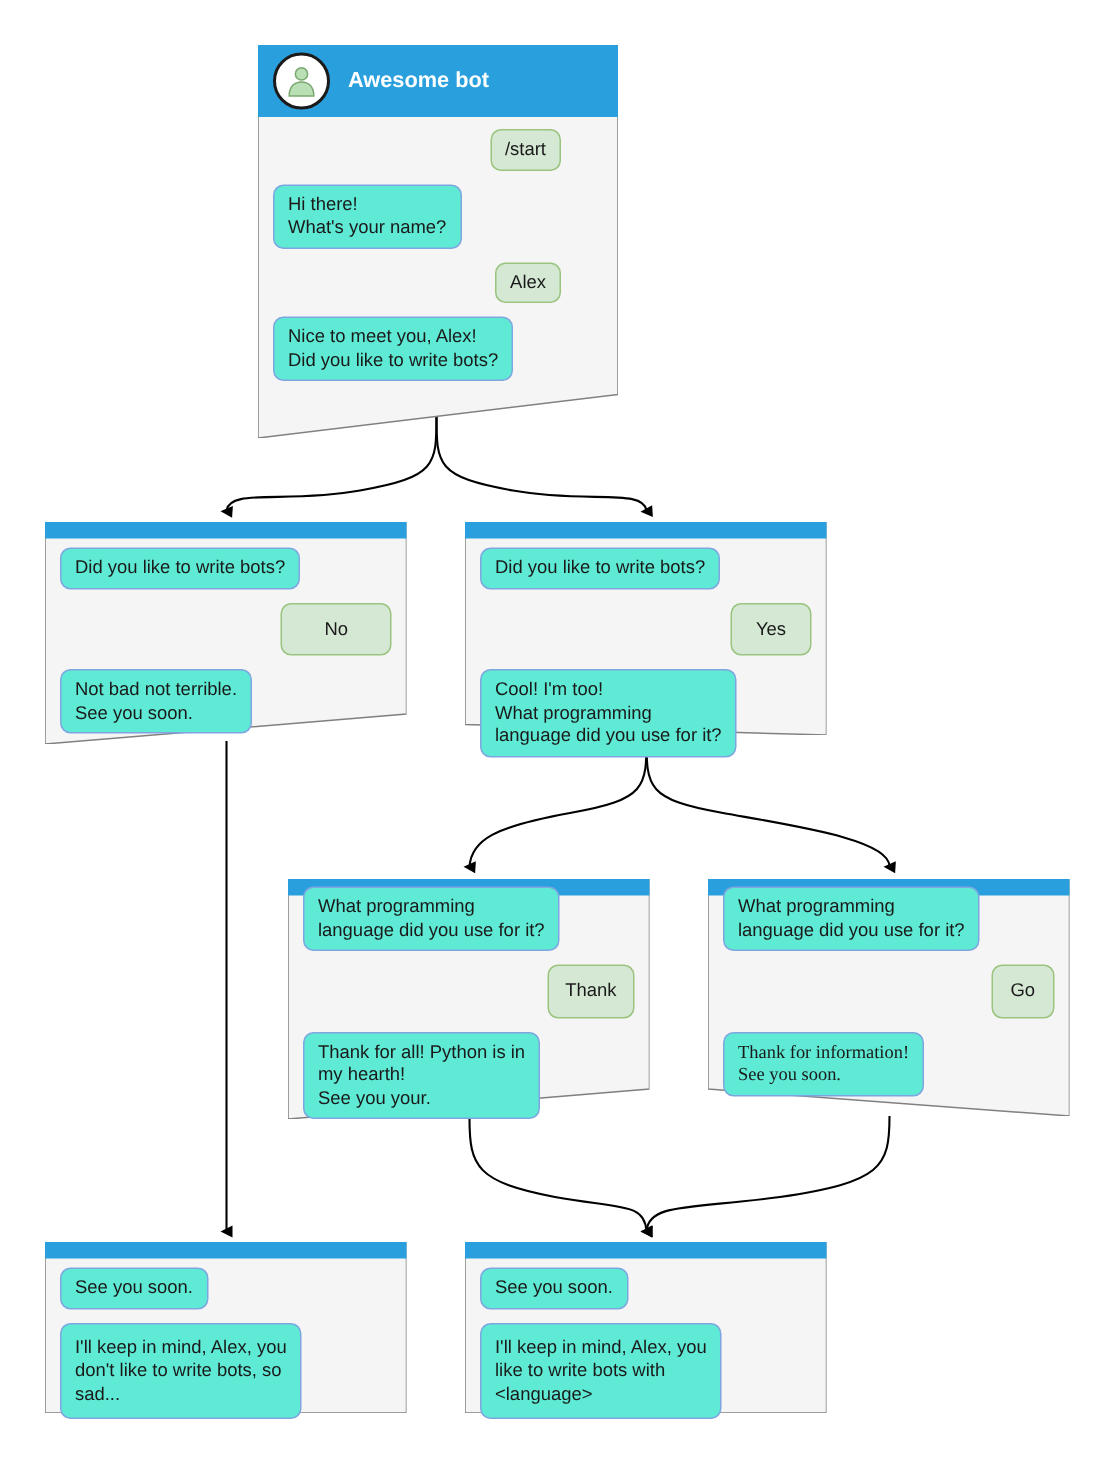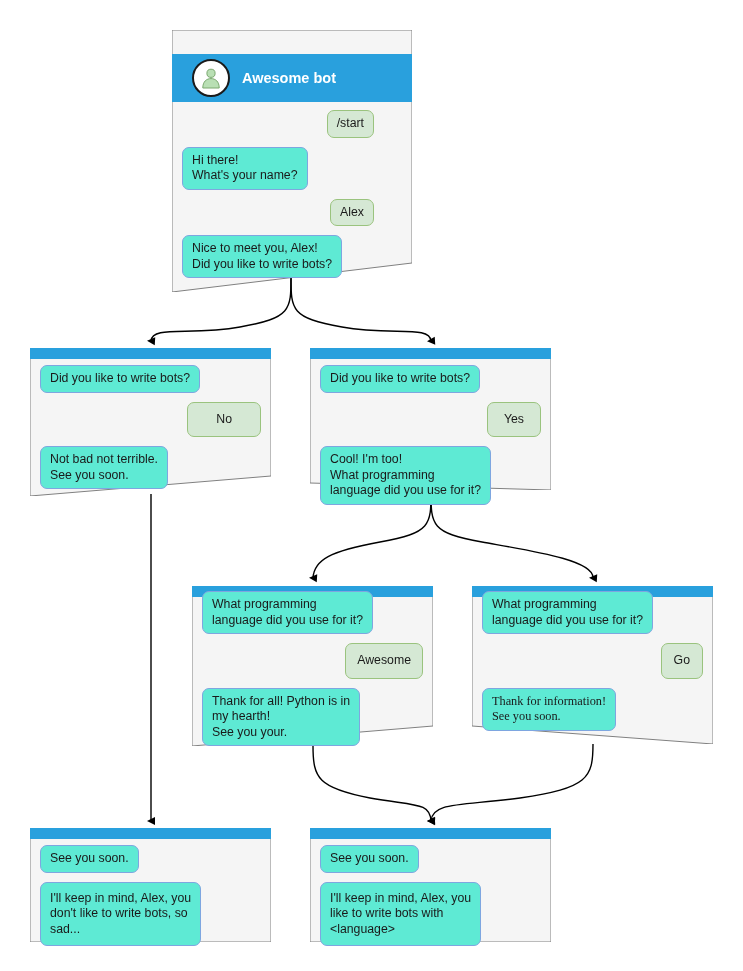--- a/index.html
+++ b/index.html
@@ -49,23 +49,22 @@
   .chat-header {
     position: relative;
     box-sizing: border-box;
     display: flex;
     align-items: center;
     color: #ffffff;
     font-weight: bold;
   }
   .chat-header.big {
     height: 48px;
-    padding-left: 20px;
+    padding-left: 10px;
     font-size: 14.5px;
-    margin-top: 24px;
   }
   .chat-header.thin {
     height: 11px;
   }
   .avatar {
     width: 38px;
     height: 38px;
     border-radius: 50%;
     background: #ffffff;
     border: 2px solid #1a1a1a;
@@ -217,21 +216,21 @@
       <path d="M0,0 L241,0 L241,140 L0,160 Z" fill="#f5f5f5" stroke="#808080" stroke-width="1"></path>
     </svg>
     <div class="node-body">
       <div class="chat-header thin" style="background:#29a0dd; width:241px;"></div>
       <div class="msgs" style="width:241px; padding-top:0px; margin-top:-6px;">
         <div class="row left">
           <span class="bubble bot" style="max-width:none;">What programming
 language did you use for it?</span>
         </div>
         <div class="row right">
-          <span class="bubble user" style="padding:9px 11px;">Awesome</span>
+          <span class="bubble user" style="padding:9px 11px;">Thank</span>
         </div>
         <div class="row left">
           <span class="bubble bot" style="max-width:none;">Thank for all! Python is in
 my hearth!
 See you your.</span>
         </div>
       </div>
     </div>
   </div>
 

